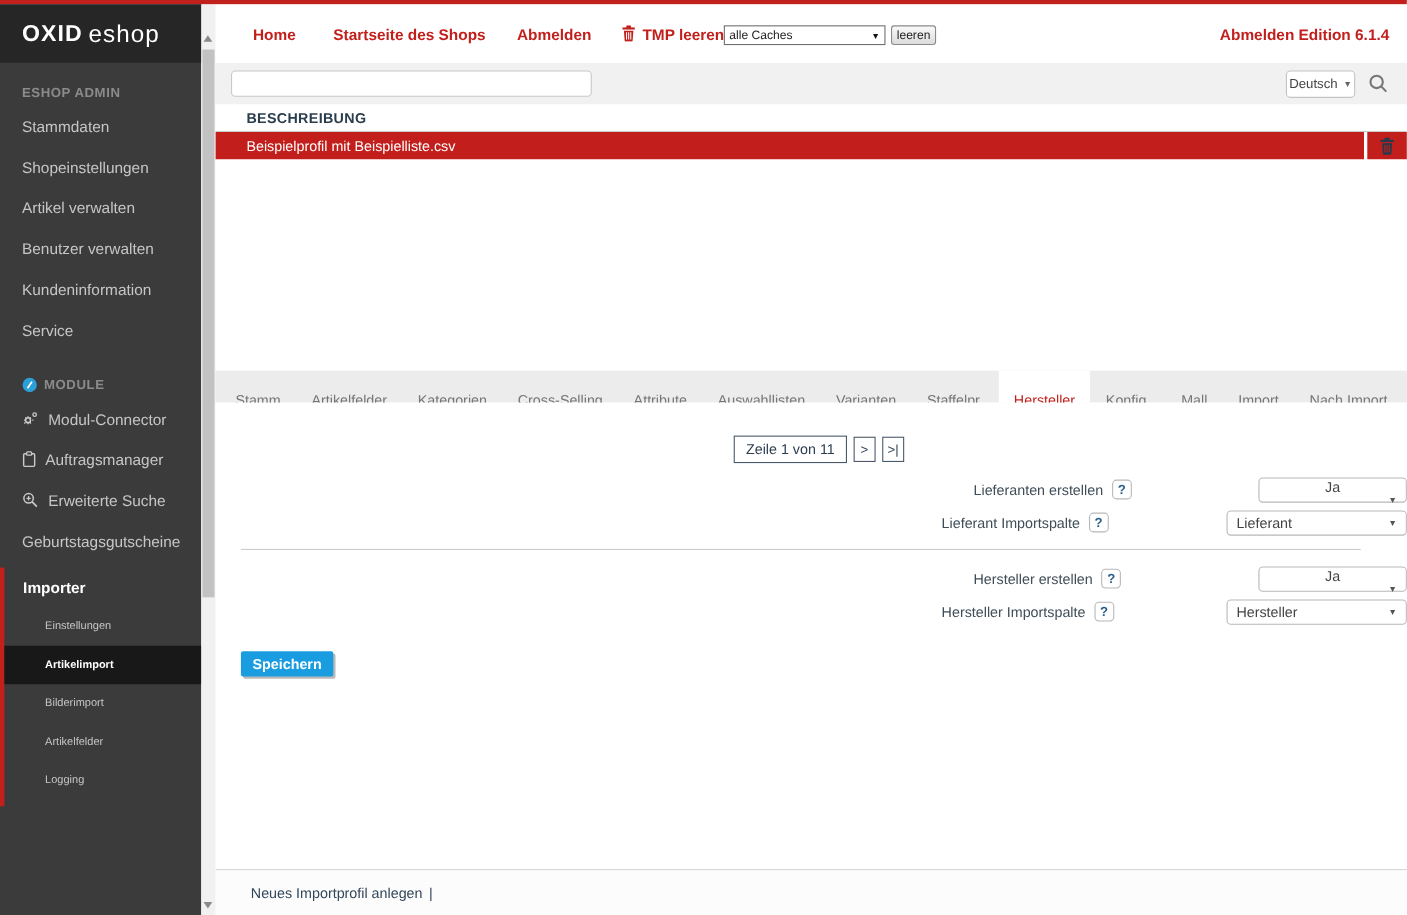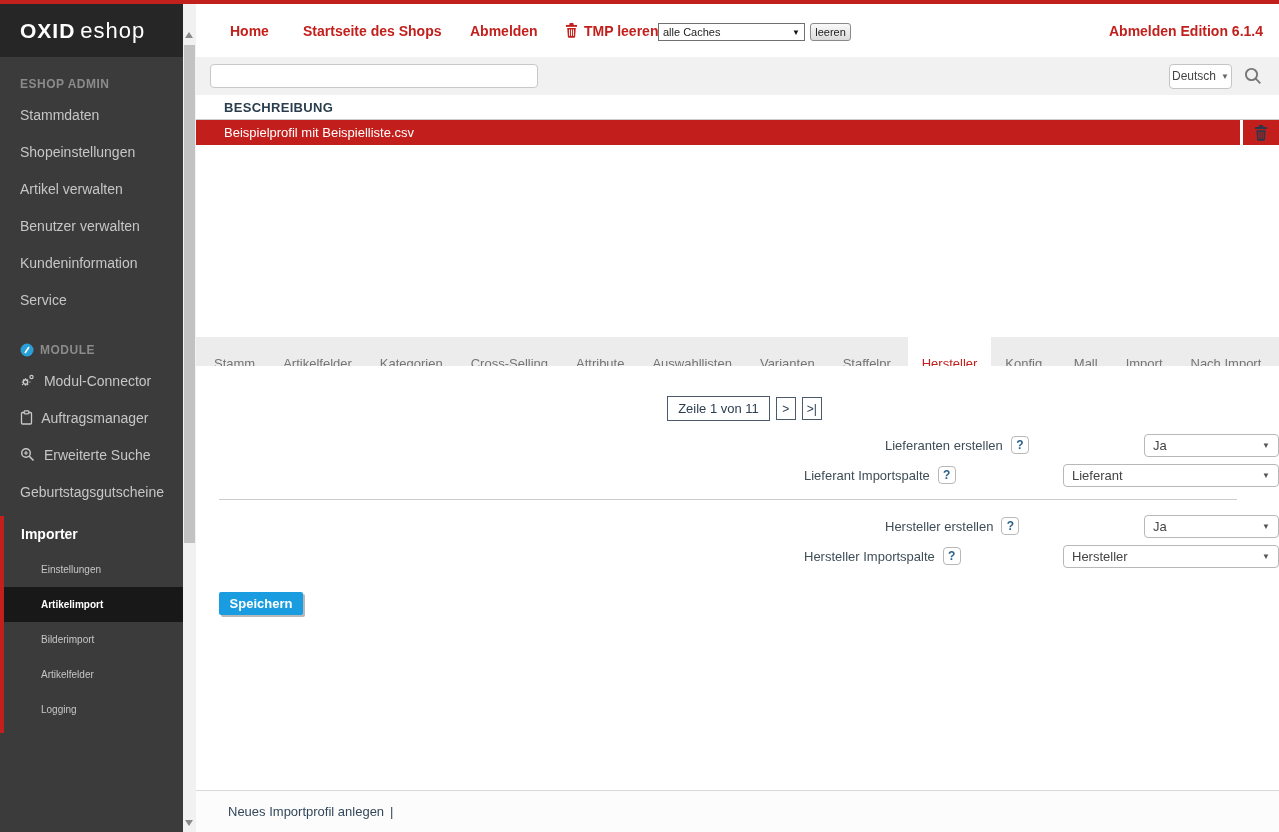--- a/index.html
+++ b/index.html
@@ -64,22 +64,22 @@
   .pager { display:flex; justify-content:center; align-items:center; gap:6px; padding-top:30px;padding-left:14px; }
   .pager-box { border:1px solid #4a5a6a; color:#2c3e50; font-size:13px; padding:4px 10px; background:#fff; }
   .pager-btn { border:1px solid #4a5a6a; color:#2c3e50; font-size:12px; width:20px; height:23px; background:#fff; display:flex; align-items:center; justify-content:center; cursor:pointer; }
 
   .form { margin-top:12px; }
   .form-row { display:flex; align-items:center; height:24px; margin-bottom:6px; padding-left:23px;justify-content:flex-end; }
   .label-cell { width:259px; display:flex; align-items:center; color:#3f4d57; font-size:13px; }
   .help-box { width:18px; height:18px; border:1px solid #b8b8b8; border-radius:4px; color:#2a5f8a; font-size:12px; font-weight:bold; display:flex; align-items:center; justify-content:center; margin-left:8px; cursor:pointer; background:#fff; }
   .combo { height:23px; border:1px solid #b8b8b8; border-radius:4px; background:#fff; display:flex; align-items:center; padding:0 8px; font-size:13px; color:#444; cursor:pointer; }
   .combo .arr { margin-left:auto; font-size:8px; color:#555; }
-  .combo.w-s { width:135px; }
-  .combo.w-l { width:216px; }
+  .combo.w-s { width:135px;flex-direction:column; }
+  .combo.w-l { width:164px; }
   .form-divider { border:none; border-top:1px solid #ccc; margin:12px 42px 14px 23px; }
   .save-btn { margin:18px 0 0 23px; width:84px; height:23px; background:#1a9de0; border:none; border-radius:2px; color:#fff; font-size:13px; font-weight:bold; box-shadow:2px 2px 0 #b9b9b9; cursor:pointer; font-family:"Liberation Sans",sans-serif; }
 
   .footer { height:42px; background:#fcfcfc; border-top:1px solid #d8d8d8; flex:none; display:flex; align-items:center; padding-left:32px; gap:6px; }
   .footer a { color:#33475a; font-size:13px; text-decoration:none; cursor:pointer; }
   .footer .pipe { color:#33475a; font-size:13px; }
 
   svg { display:block; }
 </style>
 </head>

